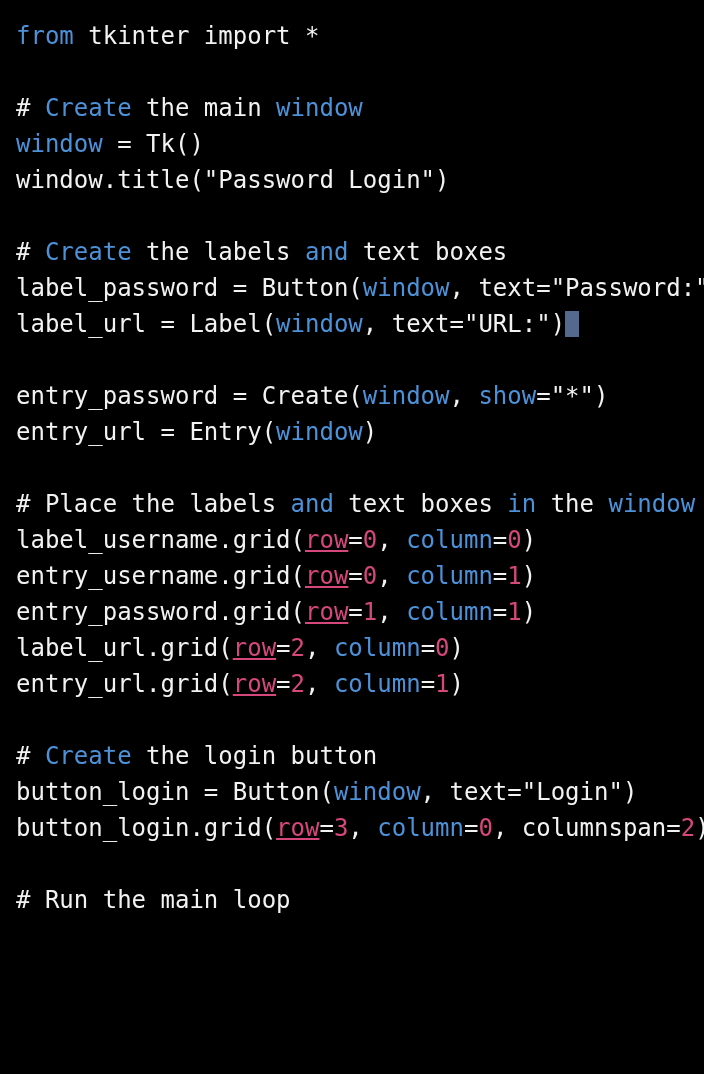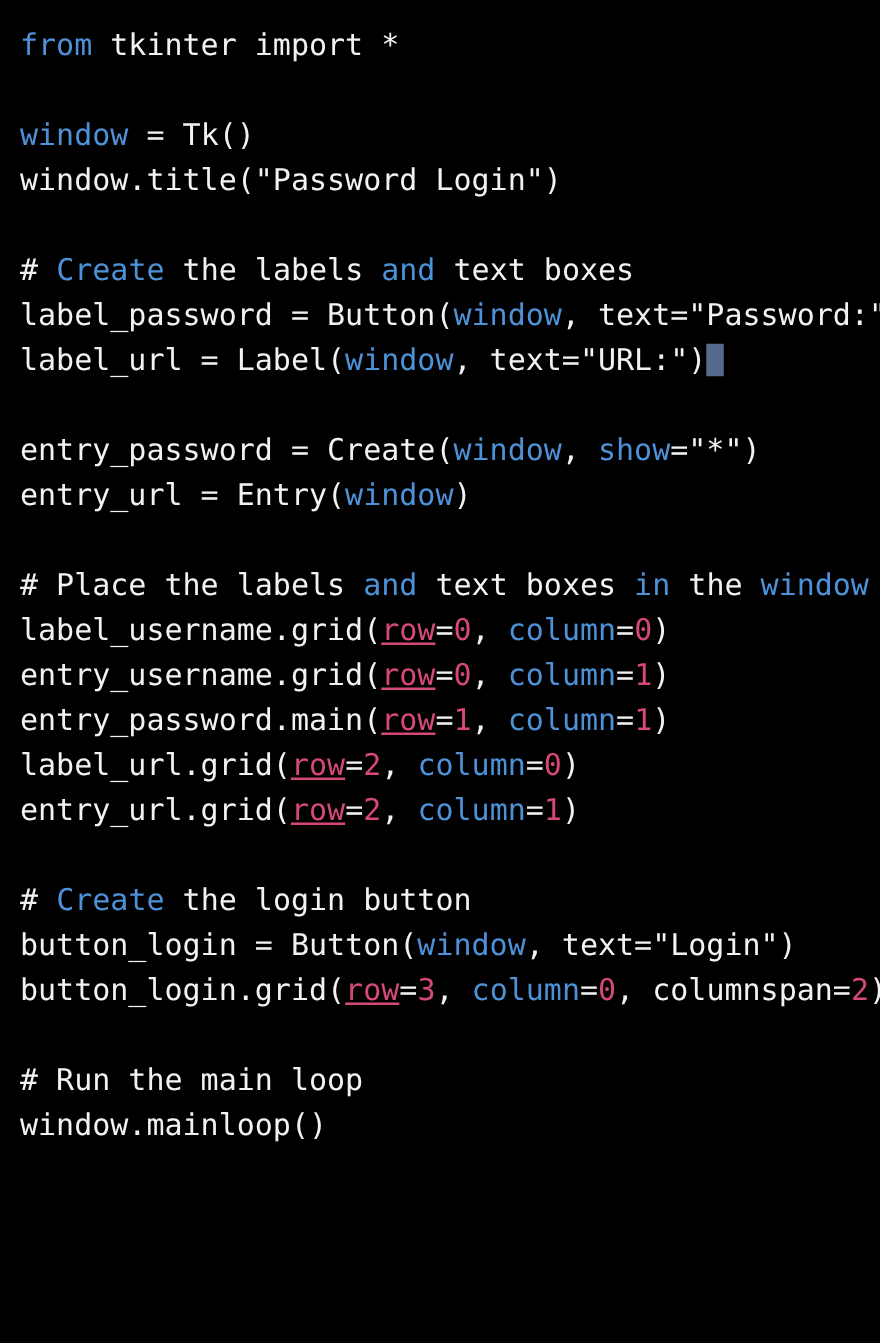--- a/index.html
+++ b/index.html
@@ -44,37 +44,37 @@
     vertical-align: -5px;
   }
 </style>
 </head>
 <body>
 
 <div id="editor">
   <div id="code-lines">
       <div class="code-line"><span class="tok kw">from</span><span class="tok plain"> tkinter import *</span></div>
       <div class="code-line blank">&nbsp;</div>
+      <div class="code-line"><span class="tok comment"># </span><span class="tok kw">Create</span><span class="tok comment"> the main </span><span class="tok kw">window</span></div>
       <div class="code-line"><span class="tok kw">window</span><span class="tok plain"> = Tk()</span></div>
       <div class="code-line"><span class="tok plain">window.title("Password Login")</span></div>
       <div class="code-line blank">&nbsp;</div>
       <div class="code-line"><span class="tok comment"># </span><span class="tok kw">Create</span><span class="tok comment"> the labels </span><span class="tok kw">and</span><span class="tok comment"> text boxes</span></div>
       <div class="code-line"><span class="tok plain">label_password = Button(</span><span class="tok kw">window</span><span class="tok plain">, text="Password:")</span></div>
       <div class="code-line"><span class="tok plain">label_url = Label(</span><span class="tok kw">window</span><span class="tok plain">, text="URL:")</span><span class="tok cursor">&nbsp;</span></div>
       <div class="code-line blank">&nbsp;</div>
       <div class="code-line"><span class="tok plain">entry_password = Create(</span><span class="tok kw">window</span><span class="tok plain">, </span><span class="tok kw">show</span><span class="tok plain">="*")</span></div>
       <div class="code-line"><span class="tok plain">entry_url = Entry(</span><span class="tok kw">window</span><span class="tok plain">)</span></div>
       <div class="code-line blank">&nbsp;</div>
       <div class="code-line"><span class="tok comment"># Place the labels </span><span class="tok kw">and</span><span class="tok comment"> text boxes </span><span class="tok kw">in</span><span class="tok comment"> the </span><span class="tok kw">window</span></div>
       <div class="code-line"><span class="tok plain">label_username.grid(</span><span class="tok kwarg">row</span><span class="tok plain">=</span><span class="tok num">0</span><span class="tok plain">, </span><span class="tok kw">column</span><span class="tok plain">=</span><span class="tok num">0</span><span class="tok plain">)</span></div>
       <div class="code-line"><span class="tok plain">entry_username.grid(</span><span class="tok kwarg">row</span><span class="tok plain">=</span><span class="tok num">0</span><span class="tok plain">, </span><span class="tok kw">column</span><span class="tok plain">=</span><span class="tok num">1</span><span class="tok plain">)</span></div>
-      <div class="code-line"><span class="tok plain">entry_password.main(</span><span class="tok kwarg">row</span><span class="tok plain">=</span><span class="tok num">1</span><span class="tok plain">, </span><span class="tok kw">column</span><span class="tok plain">=</span><span class="tok num">1</span><span class="tok plain">)</span></div>
+      <div class="code-line"><span class="tok plain">entry_password.grid(</span><span class="tok kwarg">row</span><span class="tok plain">=</span><span class="tok num">1</span><span class="tok plain">, </span><span class="tok kw">column</span><span class="tok plain">=</span><span class="tok num">1</span><span class="tok plain">)</span></div>
       <div class="code-line"><span class="tok plain">label_url.grid(</span><span class="tok kwarg">row</span><span class="tok plain">=</span><span class="tok num">2</span><span class="tok plain">, </span><span class="tok kw">column</span><span class="tok plain">=</span><span class="tok num">0</span><span class="tok plain">)</span></div>
       <div class="code-line"><span class="tok plain">entry_url.grid(</span><span class="tok kwarg">row</span><span class="tok plain">=</span><span class="tok num">2</span><span class="tok plain">, </span><span class="tok kw">column</span><span class="tok plain">=</span><span class="tok num">1</span><span class="tok plain">)</span></div>
       <div class="code-line blank">&nbsp;</div>
       <div class="code-line"><span class="tok comment"># </span><span class="tok kw">Create</span><span class="tok comment"> the login button</span></div>
       <div class="code-line"><span class="tok plain">button_login = Button(</span><span class="tok kw">window</span><span class="tok plain">, text="Login")</span></div>
       <div class="code-line"><span class="tok plain">button_login.grid(</span><span class="tok kwarg">row</span><span class="tok plain">=</span><span class="tok num">3</span><span class="tok plain">, </span><span class="tok kw">column</span><span class="tok plain">=</span><span class="tok num">0</span><span class="tok plain">, columnspan=</span><span class="tok num">2</span><span class="tok plain">)</span></div>
       <div class="code-line blank">&nbsp;</div>
       <div class="code-line"><span class="tok comment"># Run the main loop</span></div>
-      <div class="code-line"><span class="tok plain">window.mainloop()</span></div>
     </div>
 </div>
 
 </body></html>

